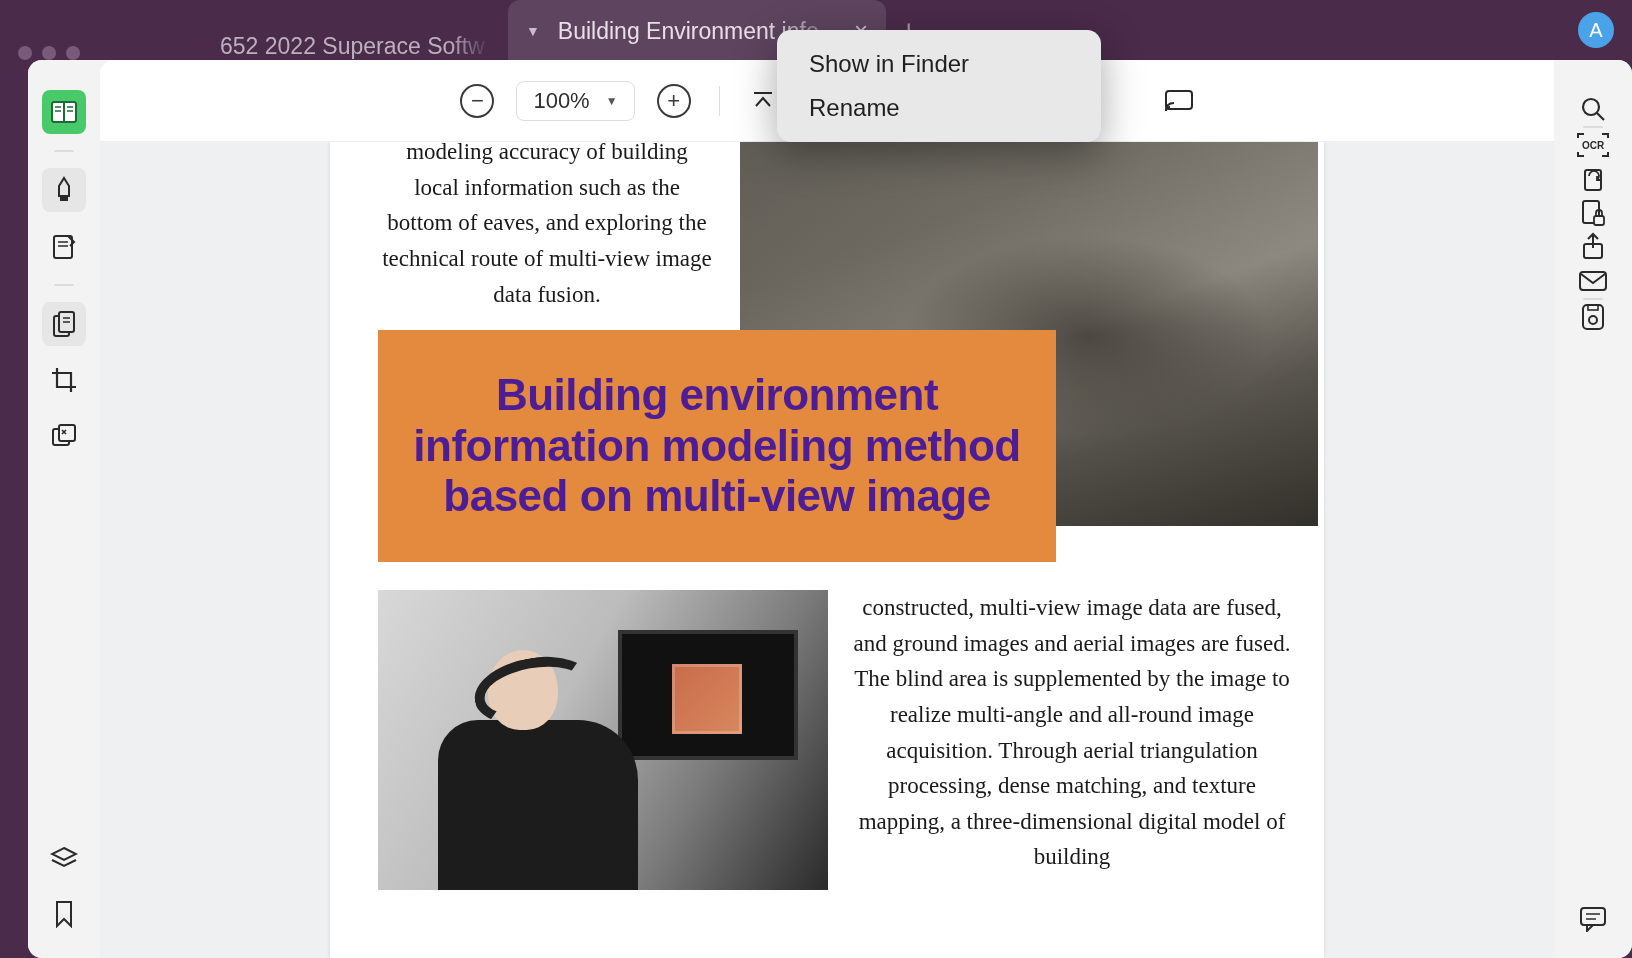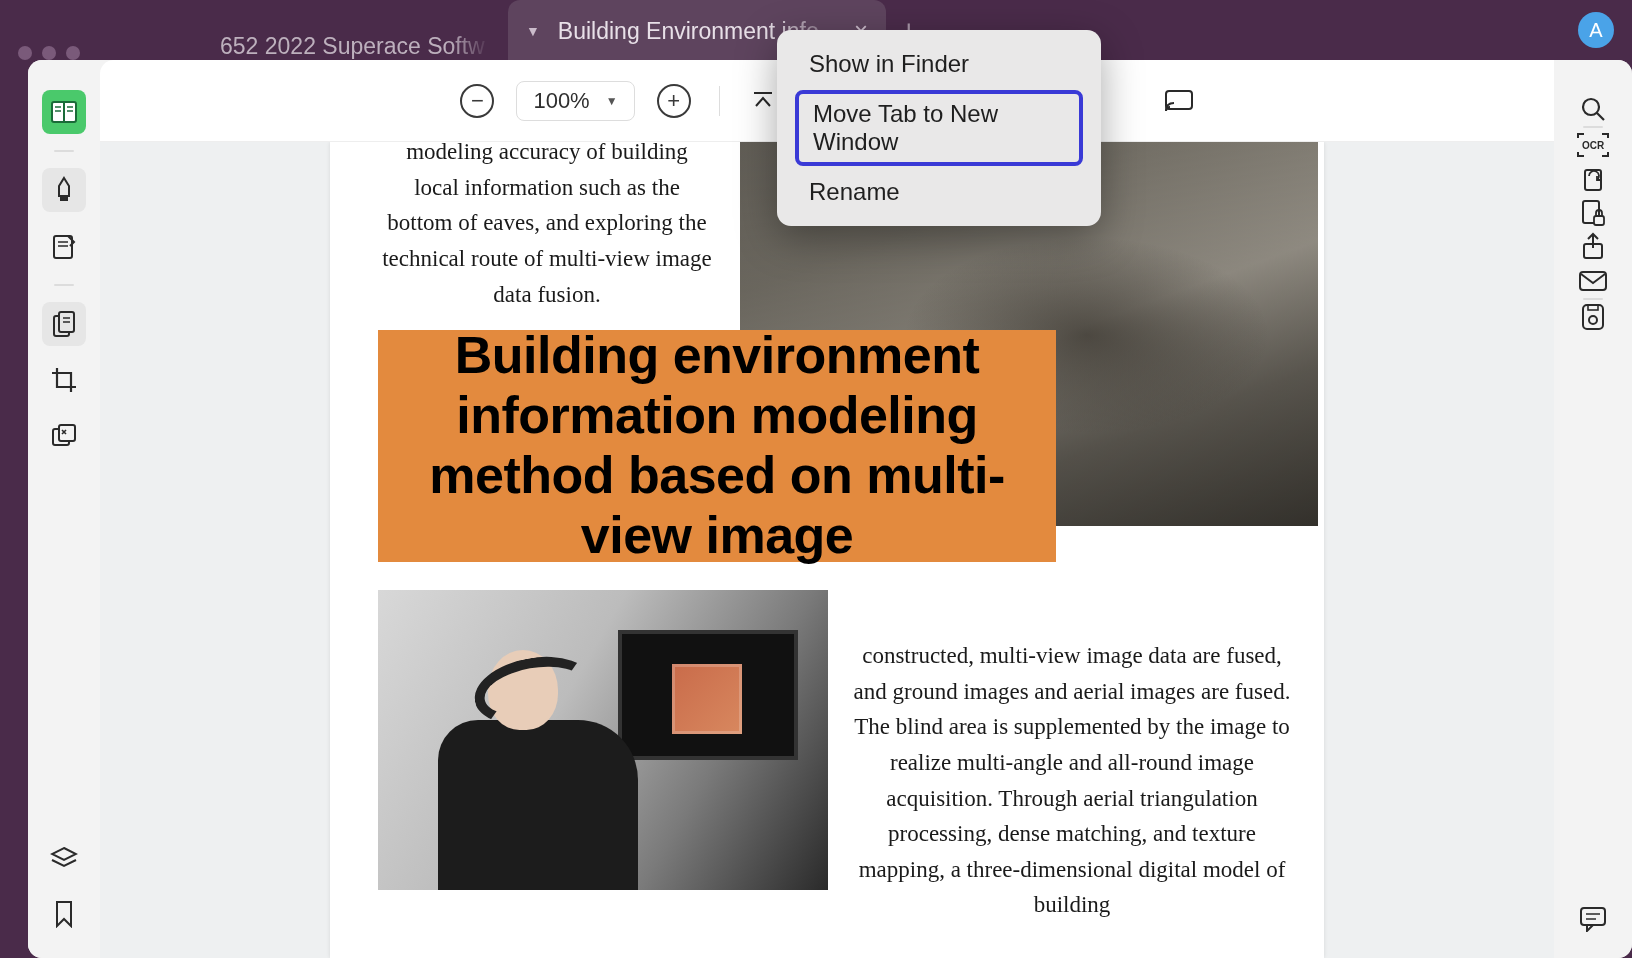--- a/index.html
+++ b/index.html
@@ -152,23 +152,23 @@
   position: absolute;
   left: 48px; top: 188px;
   width: 678px; height: 232px;
   background: #e38a3e;
   padding: 28px 32px;
   display: flex; align-items: center;
 }
 .orange-box h1 {
   font-family: -apple-system, BlinkMacSystemFont, "Segoe UI", Helvetica, sans-serif;
   font-weight: 800;
-  font-size: 52px;
+  font-size: 44px;
   line-height: 1.15;
-  color: #000000;
+  color: #4c1d95;
   letter-spacing: -0.5px;
 }
 .photo-bottom {
   position: absolute;
   left: 48px; top: 448px;
   width: 450px; height: 300px;
   background: linear-gradient(120deg, #d8d8d8 0%, #bcbcbc 40%, #7a7a7a 70%, #2a2a2a 100%);
   overflow: hidden;
 }
 .figure-head {
@@ -196,21 +196,20 @@
   width: 70px; height: 70px;
   background: linear-gradient(135deg, #c96b4a, #d8885f);
   box-shadow: inset 0 0 0 3px rgba(255,255,255,0.2);
 }
 .body-text-bottom {
   position: absolute;
   left: 522px; top: 448px;
   width: 440px;
   font-size: 23px;
   line-height: 1.55;
-  margin-top: 48px;
 }
 .right-rail {
   width: 78px;
   background: #f3f3f3;
   display: flex; flex-direction: column; align-items: center;
   padding-top: 32px;
 }
 .rr-sep { width: 20px; height: 2px; background: #dcdcdc; border-radius: 1px; }
 .rr-icon { width: 34px; height: 34px; display: flex; align-items: center; justify-content: center; }
 .rr-spacer { flex: 1; }
@@ -425,15 +424,14 @@
           <line x1="7" y1="8" x2="21" y2="8" stroke="#2a2a2a" stroke-width="1.6"></line>
           <line x1="7" y1="13" x2="17" y2="13" stroke="#2a2a2a" stroke-width="1.6"></line>
         </svg>
     </div>
   </div>
 
 </div>
 
 <div class="context-menu">
   <div class="cm-item">Show in Finder</div>
-  <div class="cm-item highlighted">Move Tab to New Window</div>
   <div class="cm-item">Rename</div>
 </div>
 
 </body></html>

